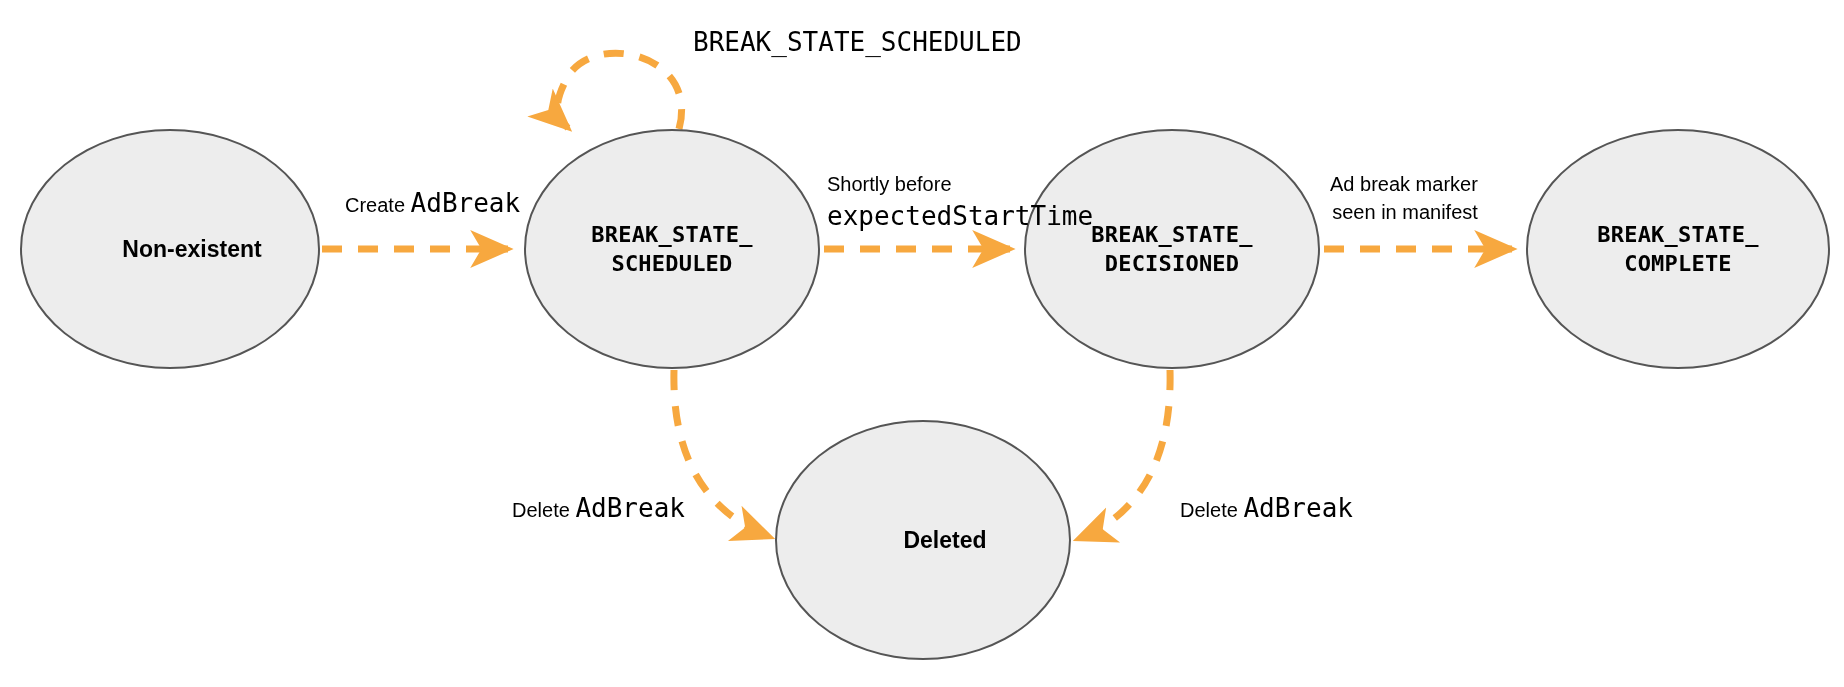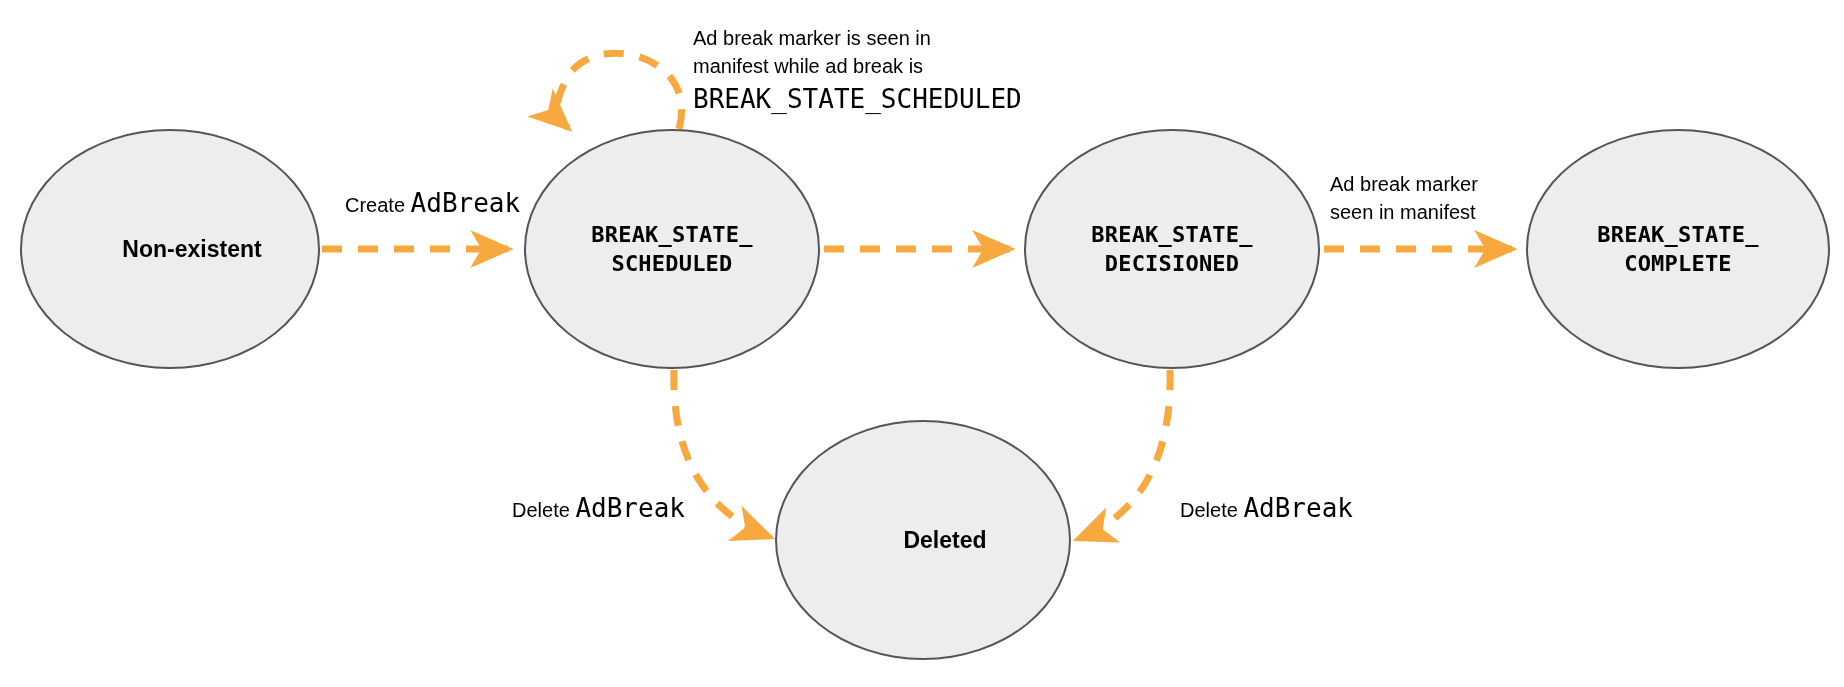--- a/index.html
+++ b/index.html
@@ -110,25 +110,25 @@
     <div class="node-label label-mono">BREAK_STATE_
 COMPLETE</div>
   </div>
 
   <div class="node" style="left:775px; top:420px; width:296px; height:240px;">
     <div class="node-label label-sans">Deleted</div>
   </div>
 
   <div class="edge-label" style="left:345px; top:185px;"><span class="sans">Create </span><span class="mono">AdBreak</span></div>
 
-  <div class="edge-label" style="left:693px; top:24px;"><span class="sans">Ad break marker is seen in
-manifest while ad break is
-</span><span class="mono">BREAK_STATE_SCHEDULED</span></div>
+  <div class="edge-label" style="left:693px; top:24px;"><span class="mono">BREAK_STATE_SCHEDULED</span></div>
 
+  <div class="edge-label" style="left:827px; top:170px;"><span class="sans">Shortly before
+</span><span class="mono">expectedStartTime</span></div>
 
-  <div class="edge-label" style="left:1330px; top:170px;"><span class="sans">Ad break marker
+  <div class="edge-label" style="left:1330px; top:170px;text-align:right;"><span class="sans">Ad break marker
 seen in manifest</span></div>
 
   <div class="edge-label" style="left:512px; top:490px;"><span class="sans">Delete </span><span class="mono">AdBreak</span></div>
 
   <div class="edge-label" style="left:1180px; top:490px;"><span class="sans">Delete </span><span class="mono">AdBreak</span></div>
 
 </div>
 
 </body></html>

